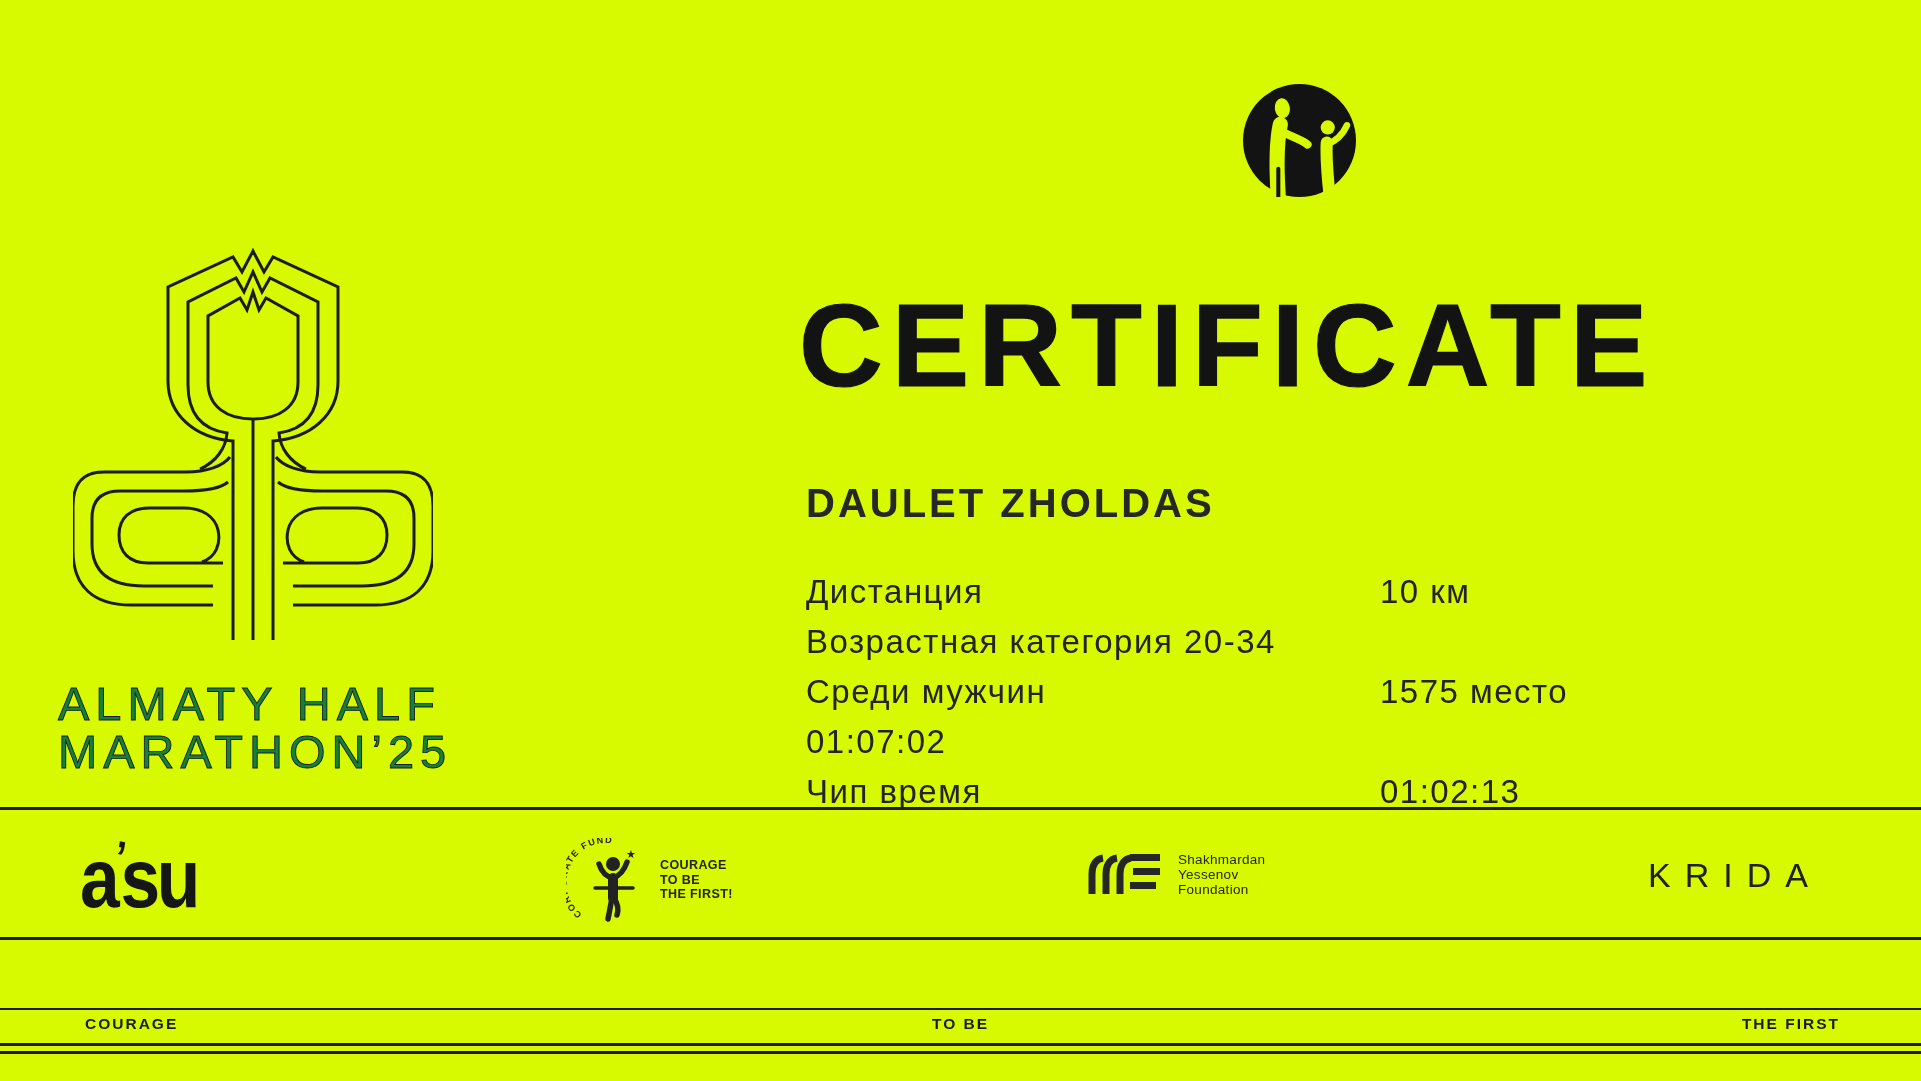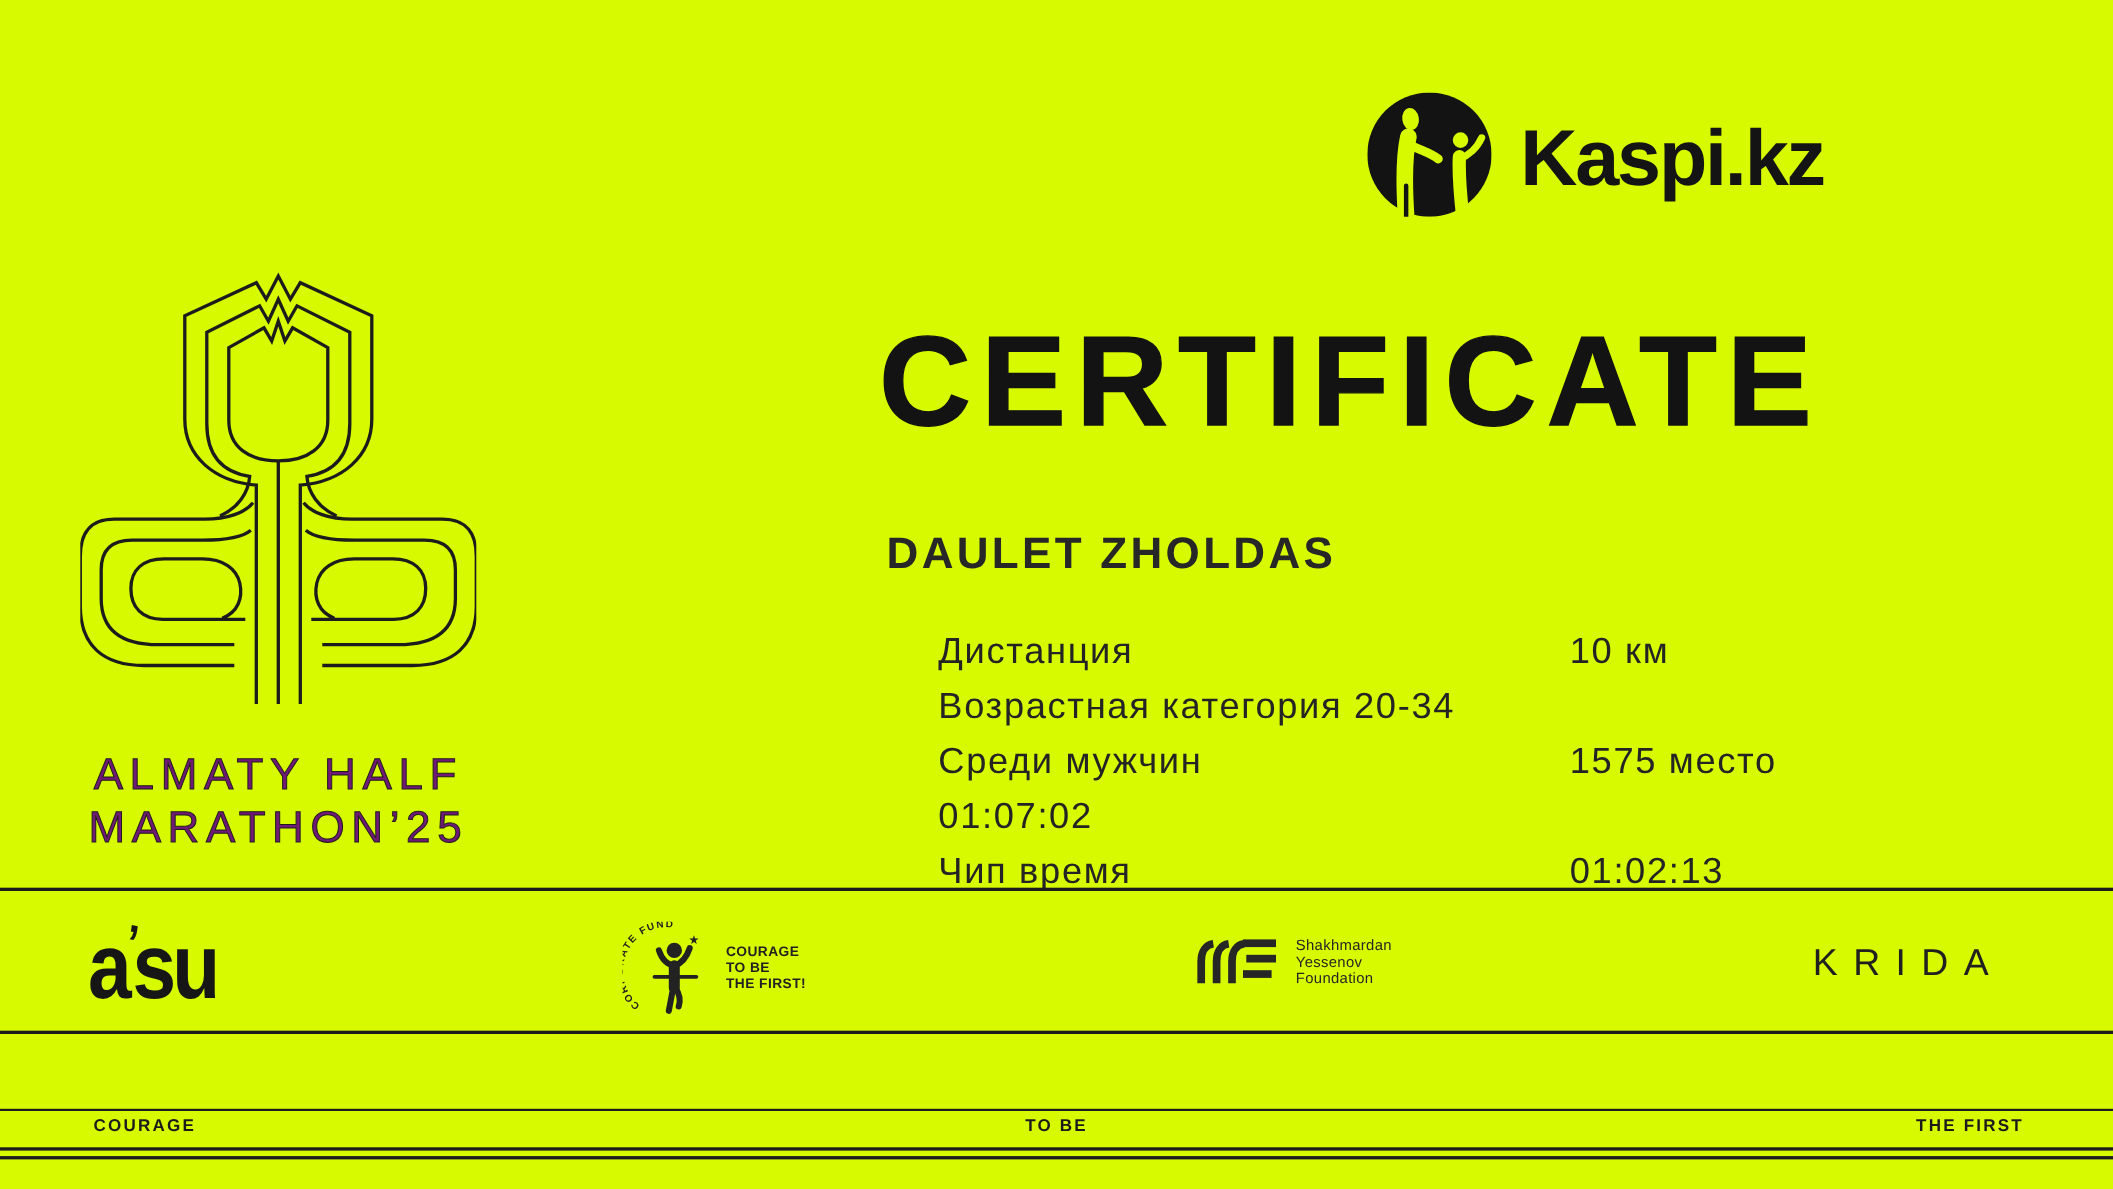--- a/index.html
+++ b/index.html
@@ -29,27 +29,26 @@
     left:806px;top:483px;font-size:40px;font-weight:700;color:#272727;
     letter-spacing:3px;line-height:1;white-space:nowrap;
   }
 
   
   .results{left:806px;top:567px;width:900px;}
   .result-row{
     display:grid;grid-template-columns:574px auto;align-items:center;
     height:50px;font-size:33px;letter-spacing:1.5px;color:#242424;
     white-space:nowrap;
-    margin-left:47px;
   }
 
   
   .event{
-    left:58px;top:680px;width:390px;text-align:center;
-    font-size:40px;font-weight:400;letter-spacing:6px;color:#701a75;
+    left:58px;top:680px;width:390px;
+    font-size:47px;font-weight:400;letter-spacing:6px;color:#15803d;
     line-height:48px;white-space:nowrap;-webkit-text-stroke:0.9px #1c1c1c;
   }
 
   
   .rule{left:0;width:1921px;background:#1c1c1c;}
 
   
   .asu{
     left:80px;top:836px;font-size:84px;font-weight:700;letter-spacing:-4px;
     color:#161616;line-height:1;transform:scaleX(.85);transform-origin:left top;
@@ -98,21 +97,20 @@
           <path d="M 37,40 C 33,58 33,82 35,112" stroke-width="15"></path>
           <path d="M 40,48 C 50,53 58,55 64,60" stroke-width="8"></path>
           <path d="M 83,58 C 82,76 84,94 86,112" stroke-width="12"></path>
           <path d="M 83,60 C 91,57 99,50 103,41" stroke-width="6.5"></path>
           <path d="M 35,84 C 35,95 35,104 35,112" stroke-width="4" stroke="#131313"></path>
         </g>
         <ellipse cx="39" cy="24" rx="7.5" ry="10" fill="#d7fa00" transform="rotate(-8 39 24)"></ellipse>
         <circle cx="84" cy="43" r="7" fill="#d7fa00"></circle>
       </svg>
     </span>
-    <span class="kaspi-word">Kaspi.kz</span>
   </div>
 
   <div class="abs title">CERTIFICATE</div>
 
   <div class="abs" style="left:73px;top:245px;">
     <svg width="360" height="400" viewBox="0 0 360 400" fill="none" stroke="#1c1c1c" stroke-width="3">
 
       <path d="M 160,395 V 196 C 122,193 95,170 95,136 V 42 L 160,12 L 169,27 L 180,6 L 191,27 L 200,12 L 265,42 V 136 C 265,170 238,193 200,196 V 395"></path>
 
       <path d="M 127,224 C 143,217 153,203 154,188 C 127,184 115,167 115,140 V 57 L 163,33 L 171,47 L 180,27 L 189,47 L 197,33 L 245,57 V 140 C 245,167 233,184 206,188 C 207,203 217,217 233,224"></path>

